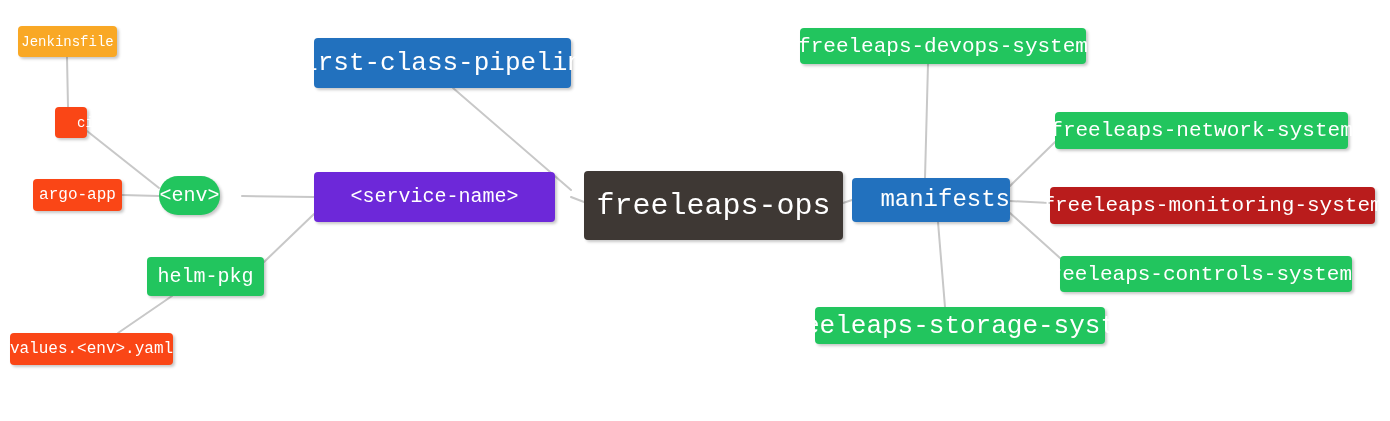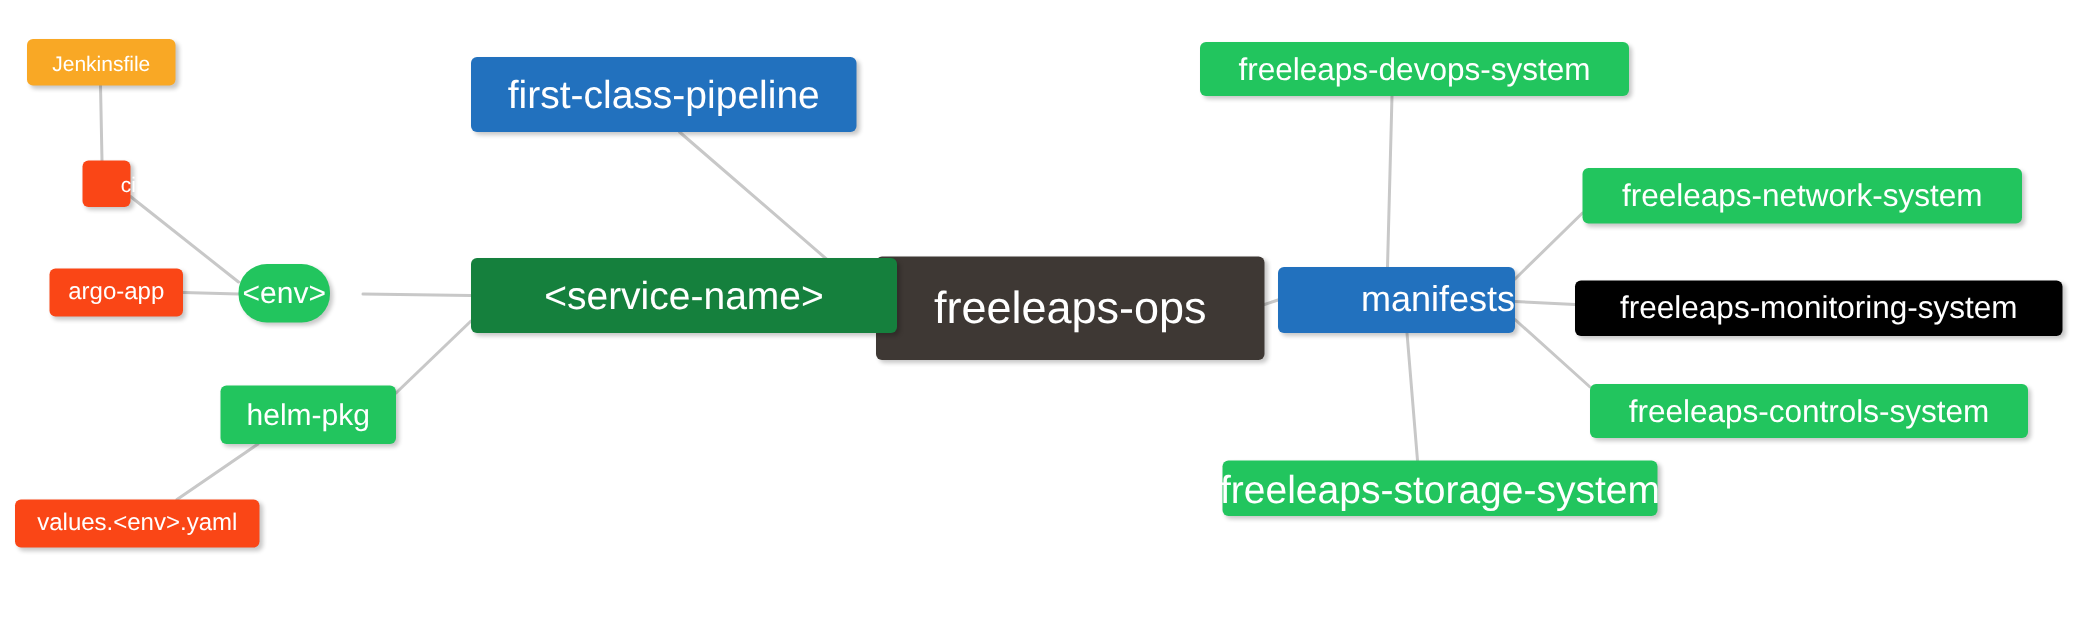--- a/index.html
+++ b/index.html
@@ -26,21 +26,21 @@
     position: absolute;
     box-sizing: border-box;
     display: flex;
     align-items: center;
     justify-content: center;
     border-radius: 4px;
     color: #ffffff;
     white-space: nowrap;
     line-height: 1;
     box-shadow: 2px 2px 3px rgba(0,0,0,0.22);
-    font-family: Liberation Sans, sans-serif;
+    font-family: Liberation Mono, monospace;
     z-index: 2;
   }
   .node-label {
     display: block;
   }
 </style>
 </head>
 <body>
 
 <div id="canvas">
@@ -57,21 +57,21 @@
       <path d="M 925 178 L 928 64" stroke="#c8c8c8" stroke-width="2" fill="none" stroke-linecap="round"></path>
       <path d="M 1010 186 L 1055 142" stroke="#c8c8c8" stroke-width="2" fill="none" stroke-linecap="round"></path>
       <path d="M 1010 201 L 1050 203" stroke="#c8c8c8" stroke-width="2" fill="none" stroke-linecap="round"></path>
       <path d="M 1010 213 L 1060 258" stroke="#c8c8c8" stroke-width="2" fill="none" stroke-linecap="round"></path>
       <path d="M 938 222 L 945 307" stroke="#c8c8c8" stroke-width="2" fill="none" stroke-linecap="round"></path>
     </svg>
   <div id="node-layer">
       <div class="node" style="left: 584px; top: 171px; width: 259px; height: 69px; background: rgb(62, 56, 52); font-size: 30px;">
         <span class="node-label">freeleaps-ops</span>
       </div>
-      <div class="node" style="left: 314px; top: 172px; width: 284px; height: 50px; background: #15803d; font-size: 26px;">
+      <div class="node" style="left: 314px; top: 172px; width: 241px; height: 50px; background: #6d28d9; font-size: 20px;">
         <span class="node-label">&lt;service-name&gt;</span>
       </div>
       <div class="node" style="left: 314px; top: 38px; width: 257px; height: 50px; background: rgb(34, 113, 190); font-size: 26px;">
         <span class="node-label">first-class-pipeline</span>
       </div>
       <div class="node" style="left: 852px; top: 178px; width: 158px; height: 44px; background: rgb(34, 113, 190); font-size: 24px; justify-content: flex-end;">
         <span class="node-label">manifests</span>
       </div>
       <div class="node" style="left: 159px; top: 176px; width: 61px; height: 39px; background: rgb(34, 197, 94); font-size: 20px; border-radius: 19px;">
         <span class="node-label">&lt;env&gt;</span>
@@ -90,23 +90,23 @@
       </div>
       <div class="node" style="left: 10px; top: 333px; width: 163px; height: 32px; background: rgb(250, 70, 22); font-size: 16px;">
         <span class="node-label">values.&lt;env&gt;.yaml</span>
       </div>
       <div class="node" style="left: 800px; top: 28px; width: 286px; height: 36px; background: rgb(34, 197, 94); font-size: 21px; justify-content: center;">
         <span class="node-label">freeleaps-devops-system</span>
       </div>
       <div class="node" style="left: 1055px; top: 112px; width: 293px; height: 37px; background: rgb(34, 197, 94); font-size: 21px;">
         <span class="node-label">freeleaps-network-system</span>
       </div>
-      <div class="node" style="left: 1050px; top: 187px; width: 325px; height: 37px; background: #000000; font-size: 21px;">
+      <div class="node" style="left: 1050px; top: 187px; width: 325px; height: 37px; background: #b91c1c; font-size: 21px;">
         <span class="node-label">freeleaps-monitoring-system</span>
       </div>
-      <div class="node" style="left: 1060px; top: 256px; width: 292px; height: 36px; background: rgb(34, 197, 94); font-size: 21px;">
+      <div class="node" style="left: 1060px; top: 256px; width: 292px; height: 36px; background: rgb(34, 197, 94); font-size: 21px; justify-content: flex-end;">
         <span class="node-label">freeleaps-controls-system</span>
       </div>
       <div class="node" style="left: 815px; top: 307px; width: 290px; height: 37px; background: rgb(34, 197, 94); font-size: 26px;">
         <span class="node-label">freeleaps-storage-system</span>
       </div>
     </div>
 </div>
 
 </body></html>

